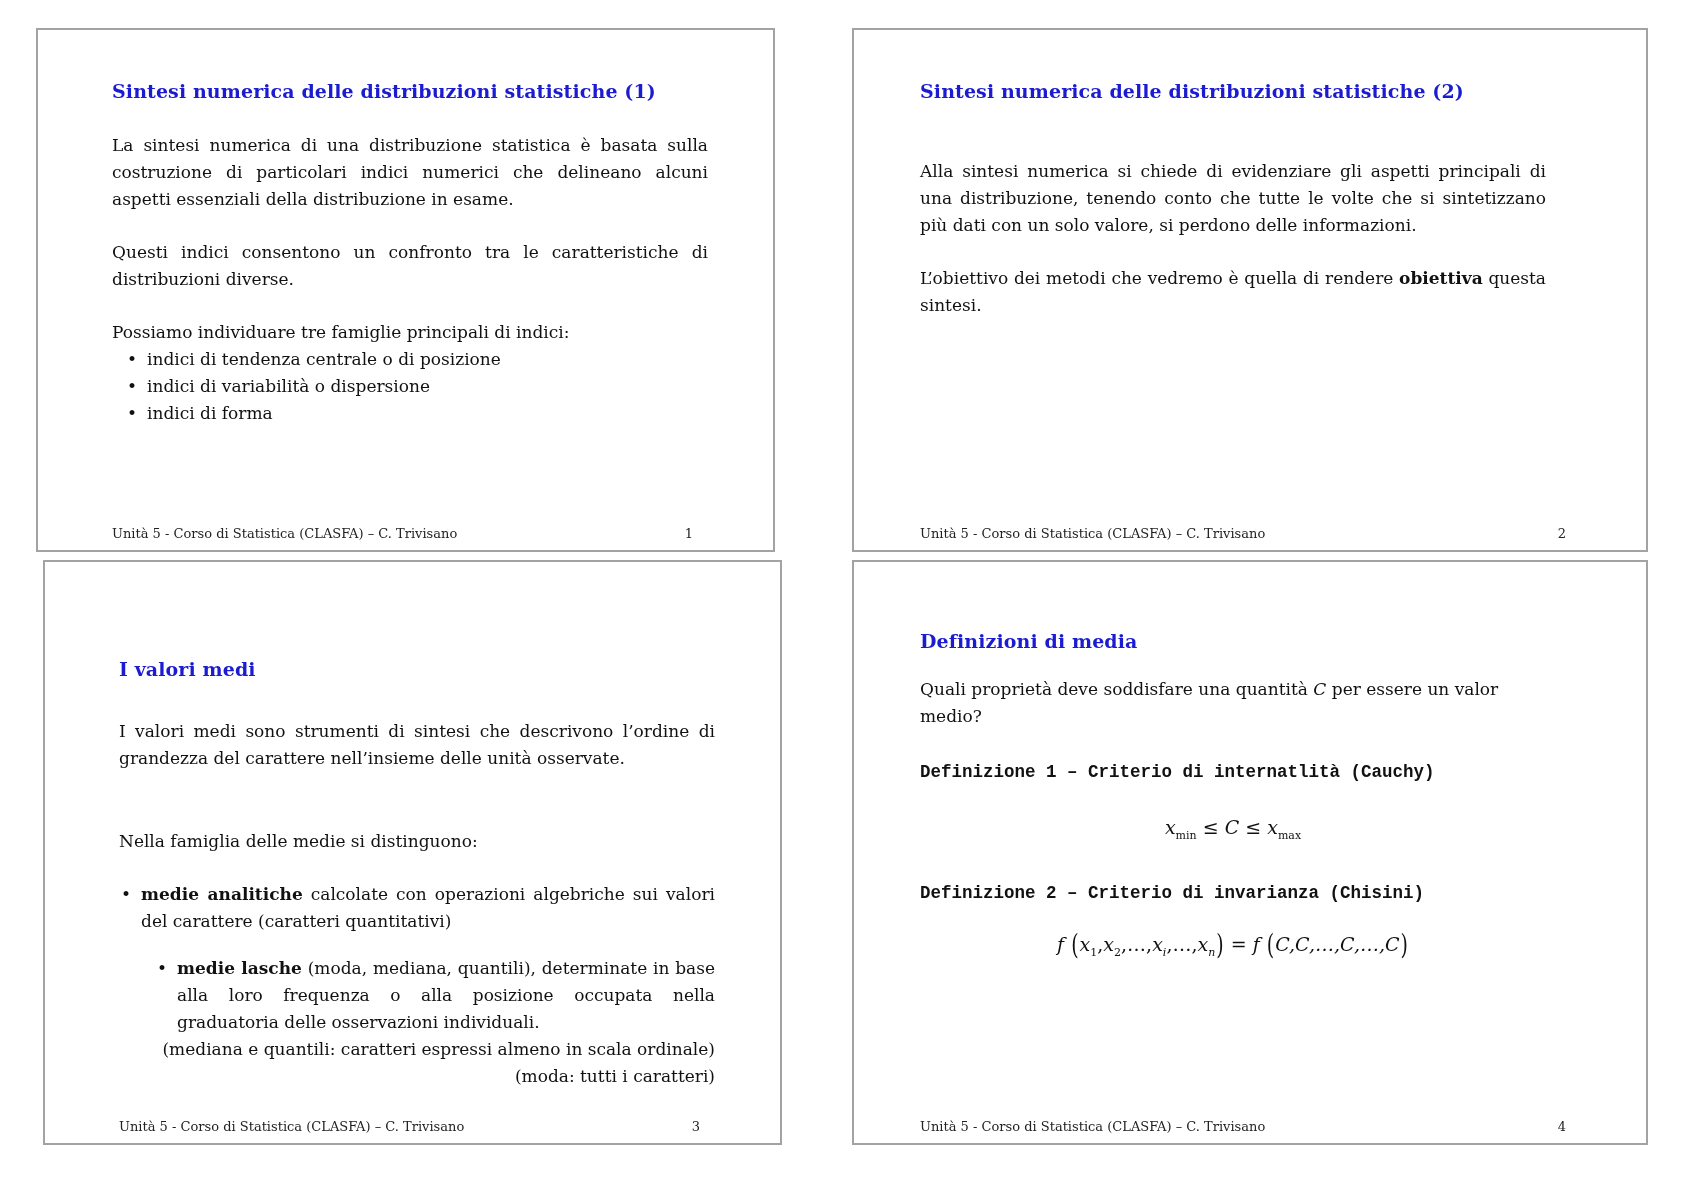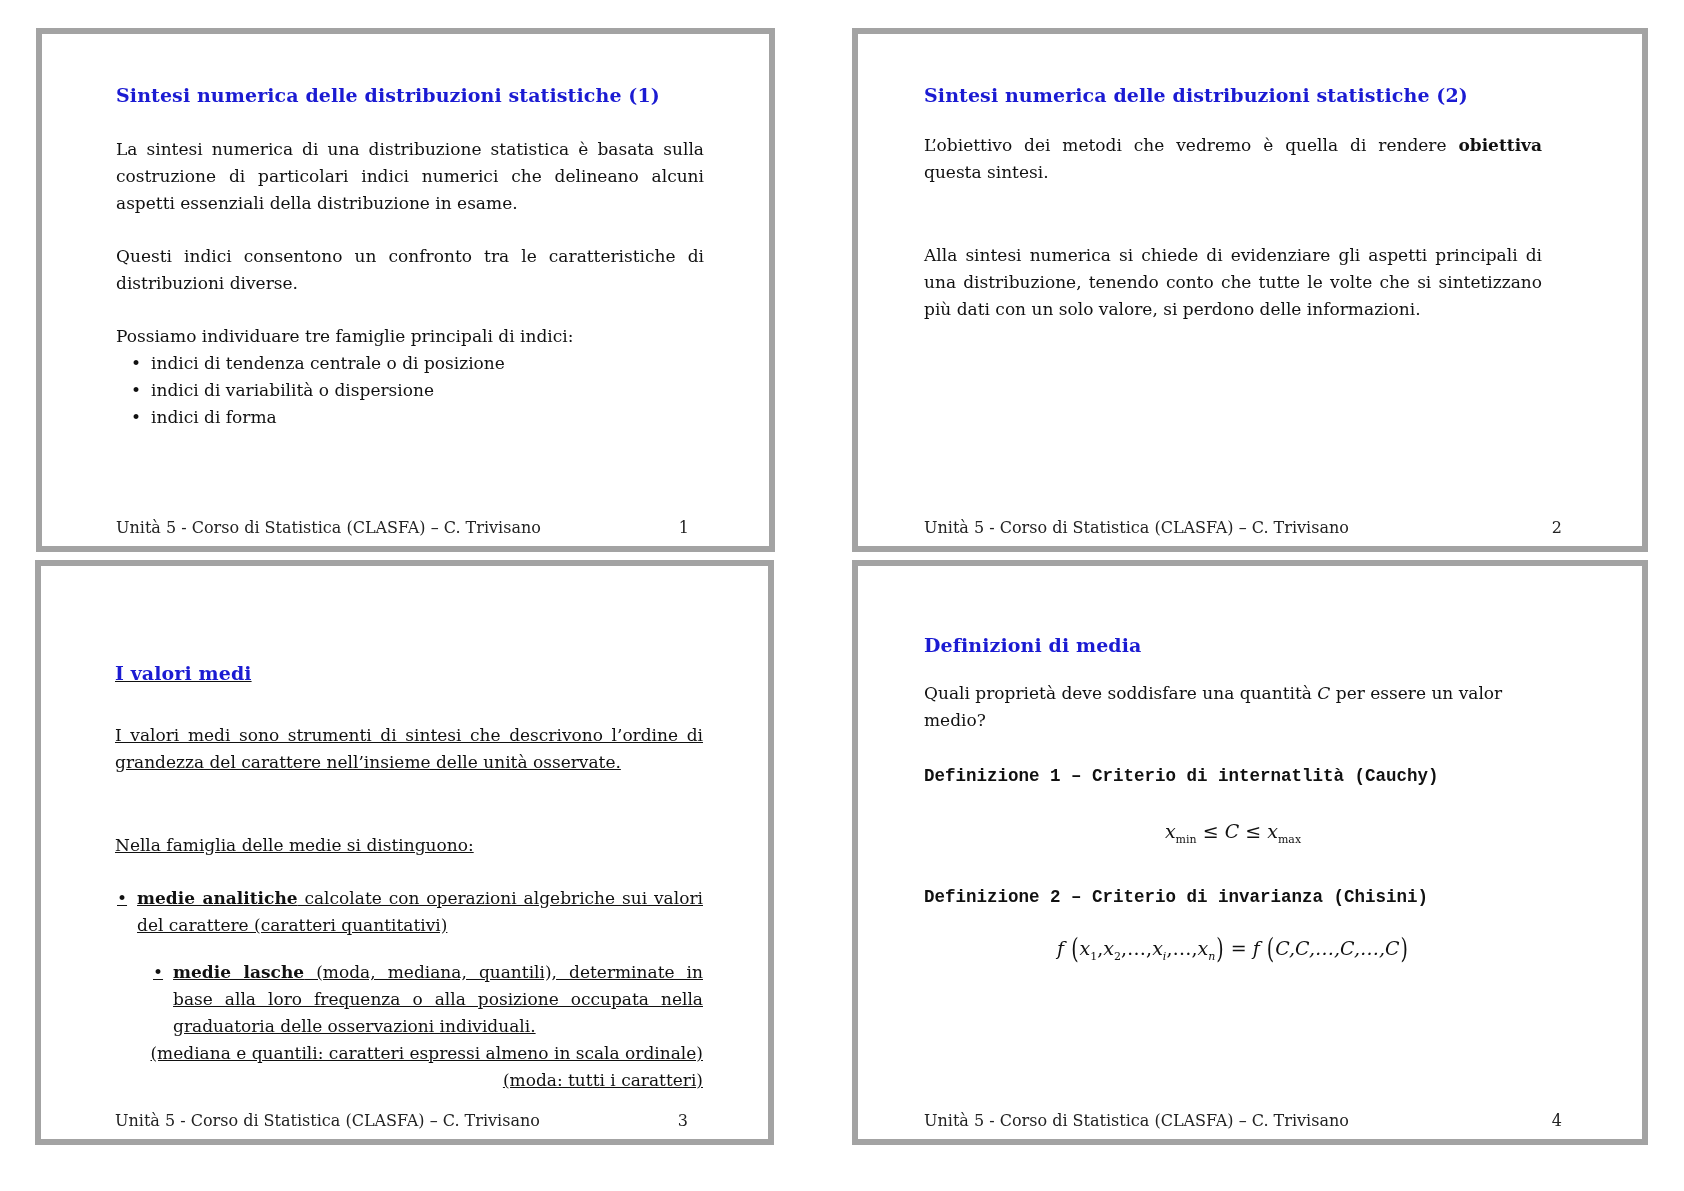--- a/index.html
+++ b/index.html
@@ -2,45 +2,45 @@
 <html style="--title-blue: #1b1bd2;"><head>
 <meta charset="utf-8">
 <style>
   html,body{margin:0;padding:0;}
   body{
     width:1684px;height:1191px;position:relative;background:#ffffff;
     font-family:"DejaVu Serif","Liberation Serif",serif;color:#111111;
     -webkit-font-smoothing:antialiased;
   }
   .page{position:absolute;inset:0;}
-  .slide{position:absolute;background:#ffffff;border:6px solid #a3a3a3;box-sizing:border-box;overflow:hidden;}
+  .slide{position:absolute;background:#ffffff;border:2px solid #a3a3a3;box-sizing:border-box;overflow:hidden;}
   .s1{left:36px;top:28px;width:739px;height:524px;}
   .s2{left:852px;top:28px;width:796px;height:524px;}
-  .s3{left:35px;top:560px;width:739px;height:585px;text-decoration:underline;}
+  .s3{left:43px;top:560px;width:739px;height:585px;}
   .s4{left:852px;top:560px;width:796px;height:585px;}
   .sL .inner{padding:0 65px 0 74px;}
   .sR .inner{padding:0 100px 0 66px;}
   .title{font-size:19px;font-weight:bold;color:var(--title-blue,#1b1bd2);letter-spacing:.1px;}
   .para{font-size:17px;line-height:27px;text-align:justify;margin:0;}
   .left{text-align:left;}
   .bul{display:flex;font-size:17px;line-height:27px;}
   .bul .dot{flex:0 0 auto;padding-right:10px;}
   .bul .btxt{text-align:justify;}
   .note{font-size:17px;line-height:27px;white-space:nowrap;text-align:right;}
   .defh{font-size:17.5px;font-weight:bold;line-height:24px;font-family:Liberation Mono, monospace;}
   .formula{font-size:19px;text-align:center;line-height:30px;}
   .b{font-weight:bold;}
   .i{font-style:italic;}
   .sub{font-size:11px;vertical-align:-5px;letter-spacing:0;}
   .sub.i{font-style:italic;}
   .paren{display:inline-block;transform:scaleY(1.45);transform-origin:center;font-style:normal;padding:0 1px;}
   .footer{
     position:absolute;left:74px;right:80px;bottom:9px;
     display:flex;justify-content:space-between;align-items:baseline;
-    font-size:16px;color:#222222;
+    font-size:13px;color:#222222;
   }
   .sR .footer{left:66px;right:80px;}
 </style>
 </head>
 <body>
 
 <div class="page">
 
   <div class="slide s1 sL">
     <div class="inner">
@@ -63,22 +63,22 @@
     </div>
     <div class="footer">
       <span>Unità 5  - Corso di Statistica (CLASFA) – C. Trivisano</span>
       <span>1</span>
     </div>
   </div>
 
   <div class="slide s2 sR">
     <div class="inner">
       <div class="title" style="margin-top:50px">Sintesi numerica delle distribuzioni statistiche (2)</div>
+      <p class="para" style="margin-top:56px">Alla sintesi numerica si chiede di evidenziare gli aspetti principali di una distribuzione, tenendo conto che tutte le volte che si sintetizzano più dati con un solo valore, si perdono delle informazioni.</p>
       <p class="para" style="margin-top:26px"><span>L’obiettivo dei metodi che vedremo è quella di rendere </span><span class="b">obiettiva</span><span> questa sintesi.</span></p>
-      <p class="para" style="margin-top:56px">Alla sintesi numerica si chiede di evidenziare gli aspetti principali di una distribuzione, tenendo conto che tutte le volte che si sintetizzano più dati con un solo valore, si perdono delle informazioni.</p>
     </div>
     <div class="footer">
       <span>Unità 5  - Corso di Statistica (CLASFA) – C. Trivisano</span>
       <span>2</span>
     </div>
   </div>
 
   <div class="slide s3 sL">
     <div class="inner">
       <div class="title" style="margin-top:96px">I valori medi</div>

